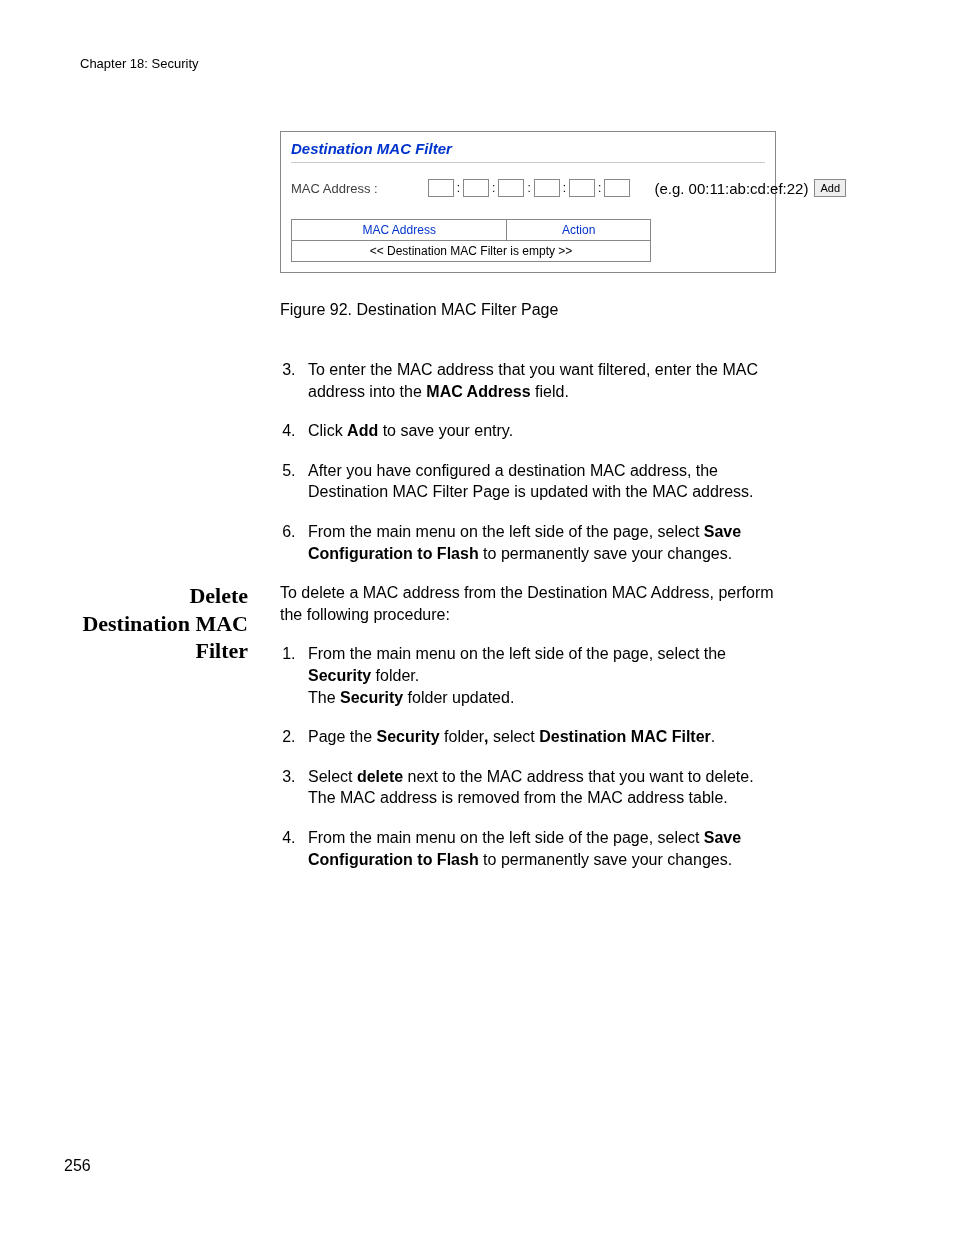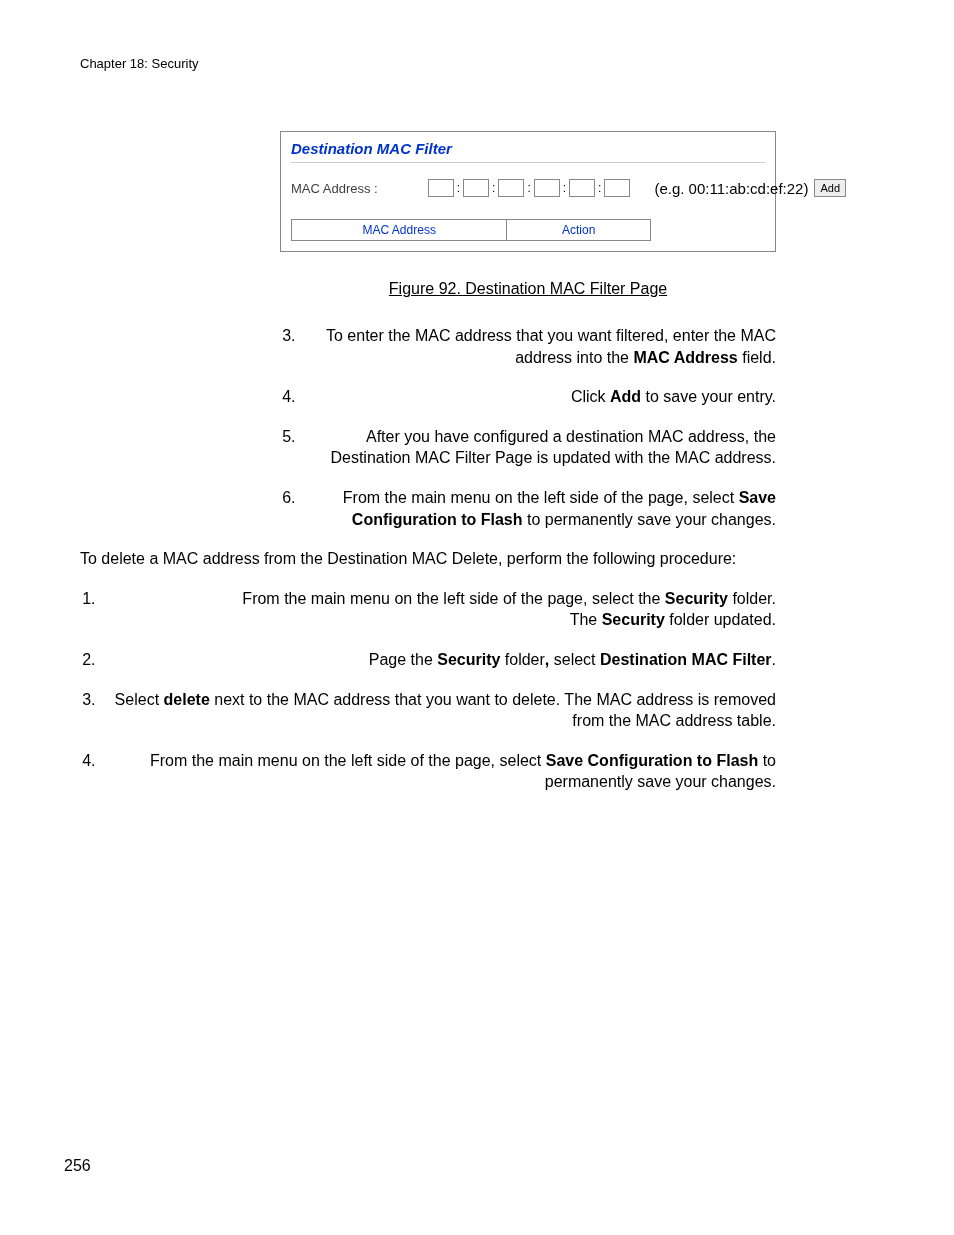--- a/index.html
+++ b/index.html
@@ -98,38 +98,35 @@
   }
   .fig-table td {
     border: 1px solid #888;
     text-align: center;
     padding: 3px 0;
   }
   .fig-table .col1 { width: 60%; }
   .fig-table .col2 { width: 40%; }
 
   .fig-caption {
-    text-align: center;
-    font-size: 16px;
-    margin-bottom: 27px;
-    text-decoration: underline;
+    font-size: 16px;
+    margin-bottom: 40px;
   }
 
   .body-text {
     font-size: 16px;
     line-height: 1.35;
   }
   ol.steps {
     padding-left: 20px;
     margin: 0;
   }
   ol.steps > li {
     padding-left: 8px;
     margin-bottom: 18px;
-    text-align: right;
   }
   ol.steps > li::marker {
     font-size: 16px;
   }
   .section-row {
     display: flex;
     margin-top: 10px;
   }
   .section-heading {
     width: 200px;
@@ -187,20 +184,23 @@
         </span>
         <span class="eg">(e.g. 00:11:ab:cd:ef:22)</span>
         <button class="add-btn">Add</button>
       </div>
       <table class="fig-table">
         <tbody>
             <tr>
           <th class="col1">MAC Address</th>
           <th class="col2">Action</th>
         </tr>
+        <tr>
+          <td colspan="2">&lt;&lt; Destination MAC Filter is empty &gt;&gt;</td>
+        </tr>
       </tbody>
         </table>
     </div>
 
     <div class="fig-caption">Figure 92. Destination MAC Filter Page</div>
 
     <div class="body-text">
       <ol class="steps" start="3">
         <li>
           <span>To enter the MAC address that you want filtered, enter the MAC address into the </span><b>MAC Address</b><span> field.</span>
@@ -210,22 +210,23 @@
         </li>
         <li>After you have configured a destination MAC address, the Destination MAC Filter Page is updated with the MAC address.</li>
         <li>
           <span>From the main menu on the left side of the page, select </span><b>Save Configuration to Flash</b><span> to permanently save your changes.</span>
         </li>
       </ol>
     </div>
   </div>
 
   <div class="section-row">
+    <div class="section-heading">Delete Destination MAC Filter</div>
     <div class="section-body body-text">
-      <div class="intro">To delete a MAC address from the Destination MAC Delete, perform the following procedure:</div>
+      <div class="intro">To delete a MAC address from the Destination MAC Address, perform the following procedure:</div>
       <ol class="steps" start="1">
         <li>
           <span>From the main menu on the left side of the page, select the </span><b>Security</b><span> folder.</span><br>
           <span>The </span><b>Security</b><span> folder updated.</span>
         </li>
         <li>
           <span>Page the </span><b>Security</b><span> folder</span><b>,</b><span> select </span><b>Destination MAC Filter</b><span>.</span><br>
         </li>
         <li>
           <span>Select </span><b class="u">delete</b><span> next to the MAC address that you want to delete. The MAC address is removed from the MAC address table.</span>

